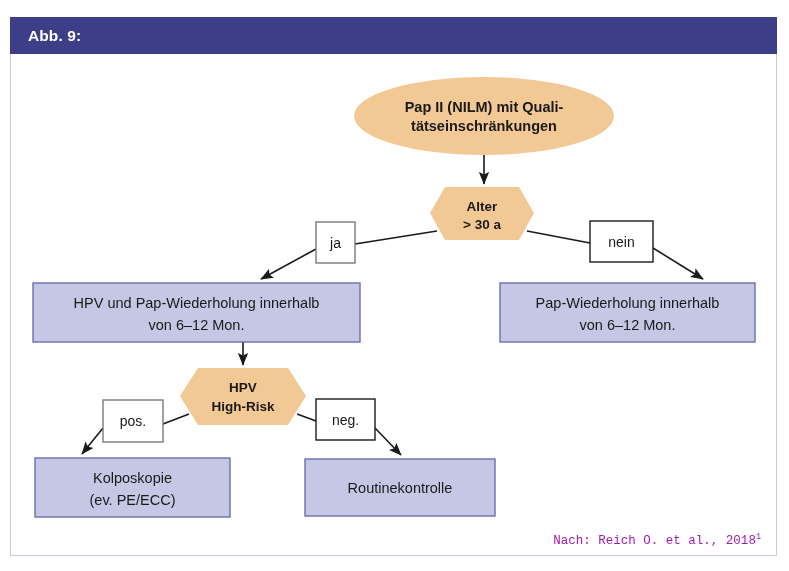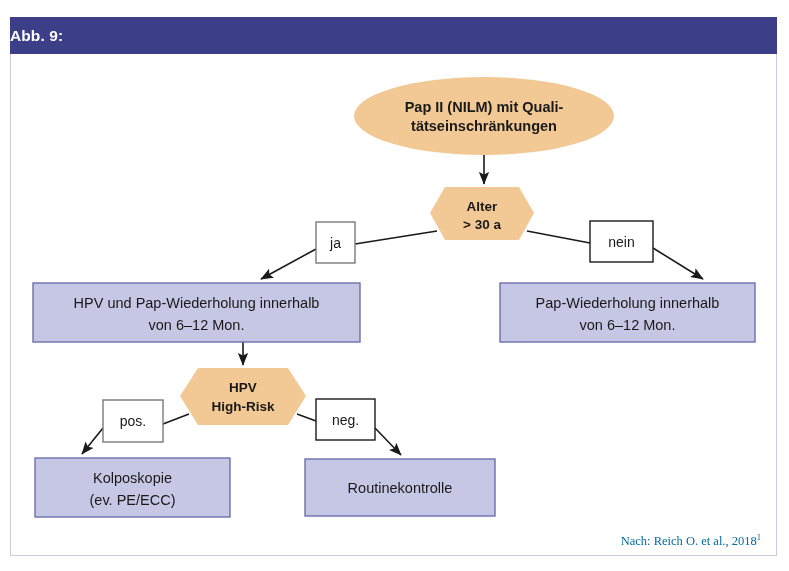--- a/index.html
+++ b/index.html
@@ -28,20 +28,21 @@
     position: absolute;
     left: 10px;
     top: 17px;
     width: 767px;
     height: 37px;
     box-sizing: border-box;
     background: #3c3f87;
     color: #ffffff;
     display: flex;
     align-items: center;
+    padding-left: 18px;
     font-size: 15.5px;
     letter-spacing: 0.1px;
     white-space: nowrap;
   }
   #figure-header .hdr-num {
     font-weight: bold;
     margin-right: 5px;
   }
   #diagram-canvas {
     position: absolute;
@@ -68,23 +69,23 @@
     font-weight: normal;
   }
   .edge-label {
     font-size: 14px;
     font-weight: normal;
   }
   #source-note {
     position: absolute;
     right: 28px;
     top: 532px;
-    font-family: Liberation Serif, serif;
+    font-family: Liberation Mono, monospace;
     font-size: 12.5px;
-    color: #0369a1;
+    color: #a21caf;
     white-space: nowrap;
   }
   #source-note sup {
     font-size: 8.5px;
   }
 </style>
 </head>
 <body>
 
 <div id="figure-frame"></div>

